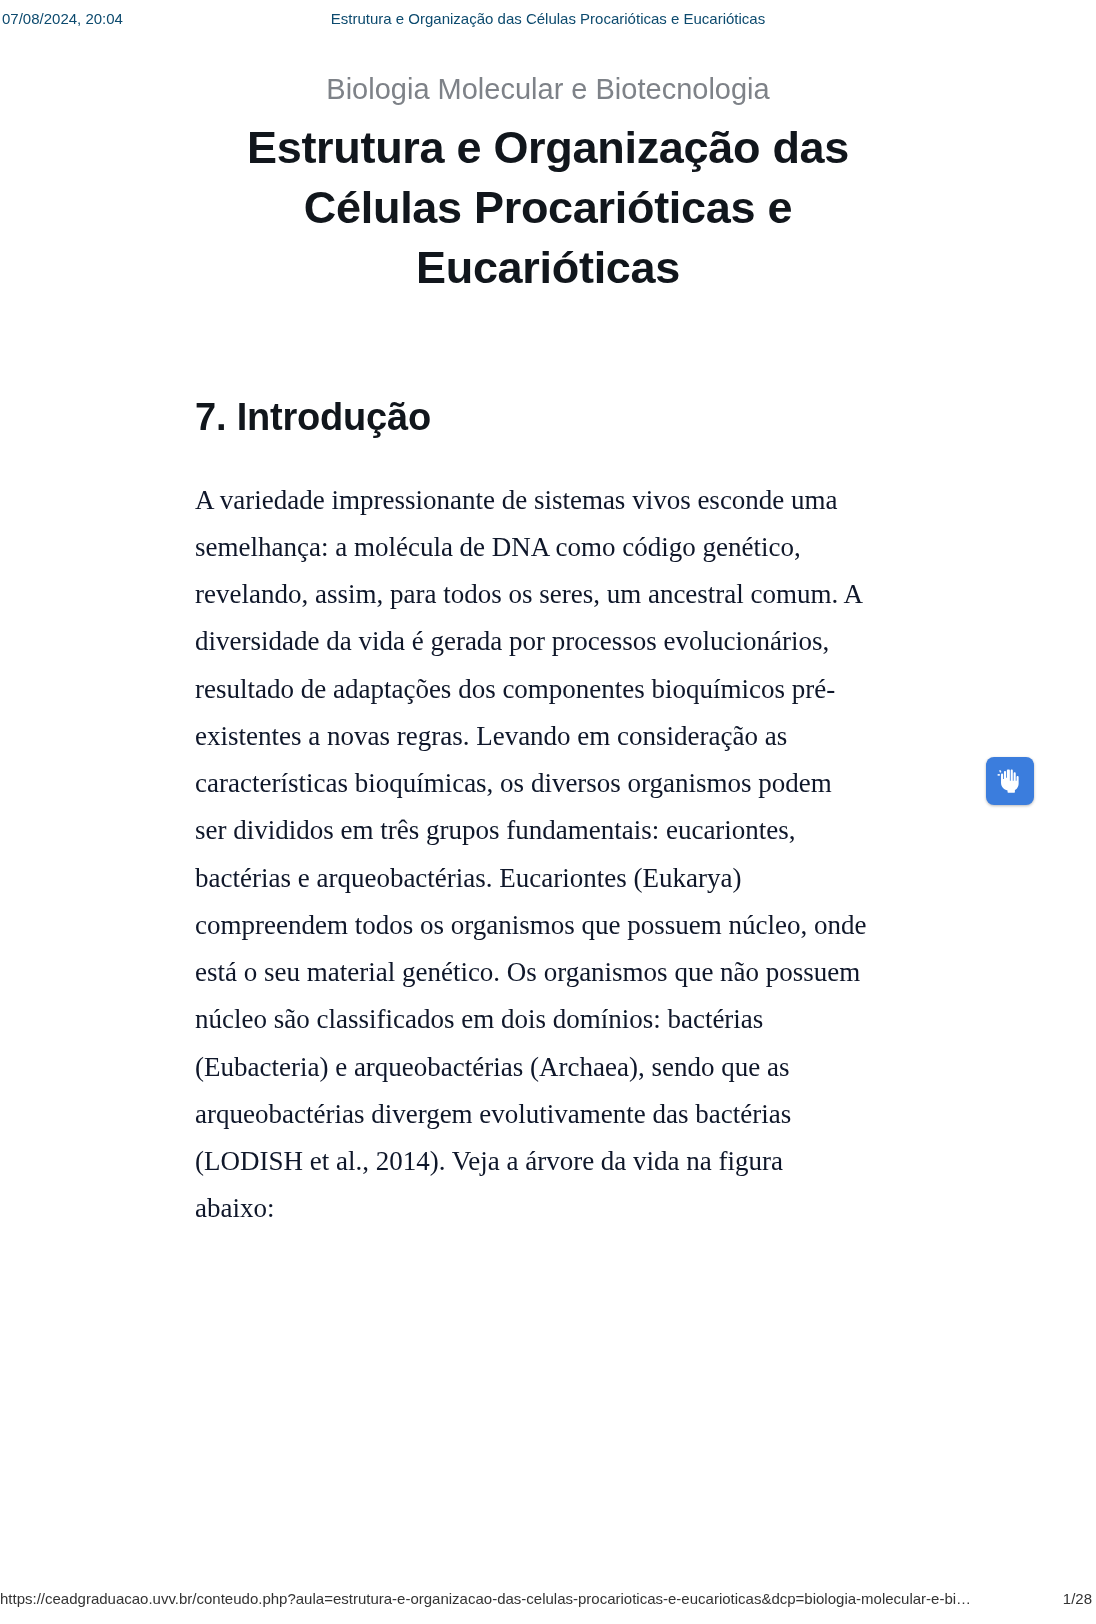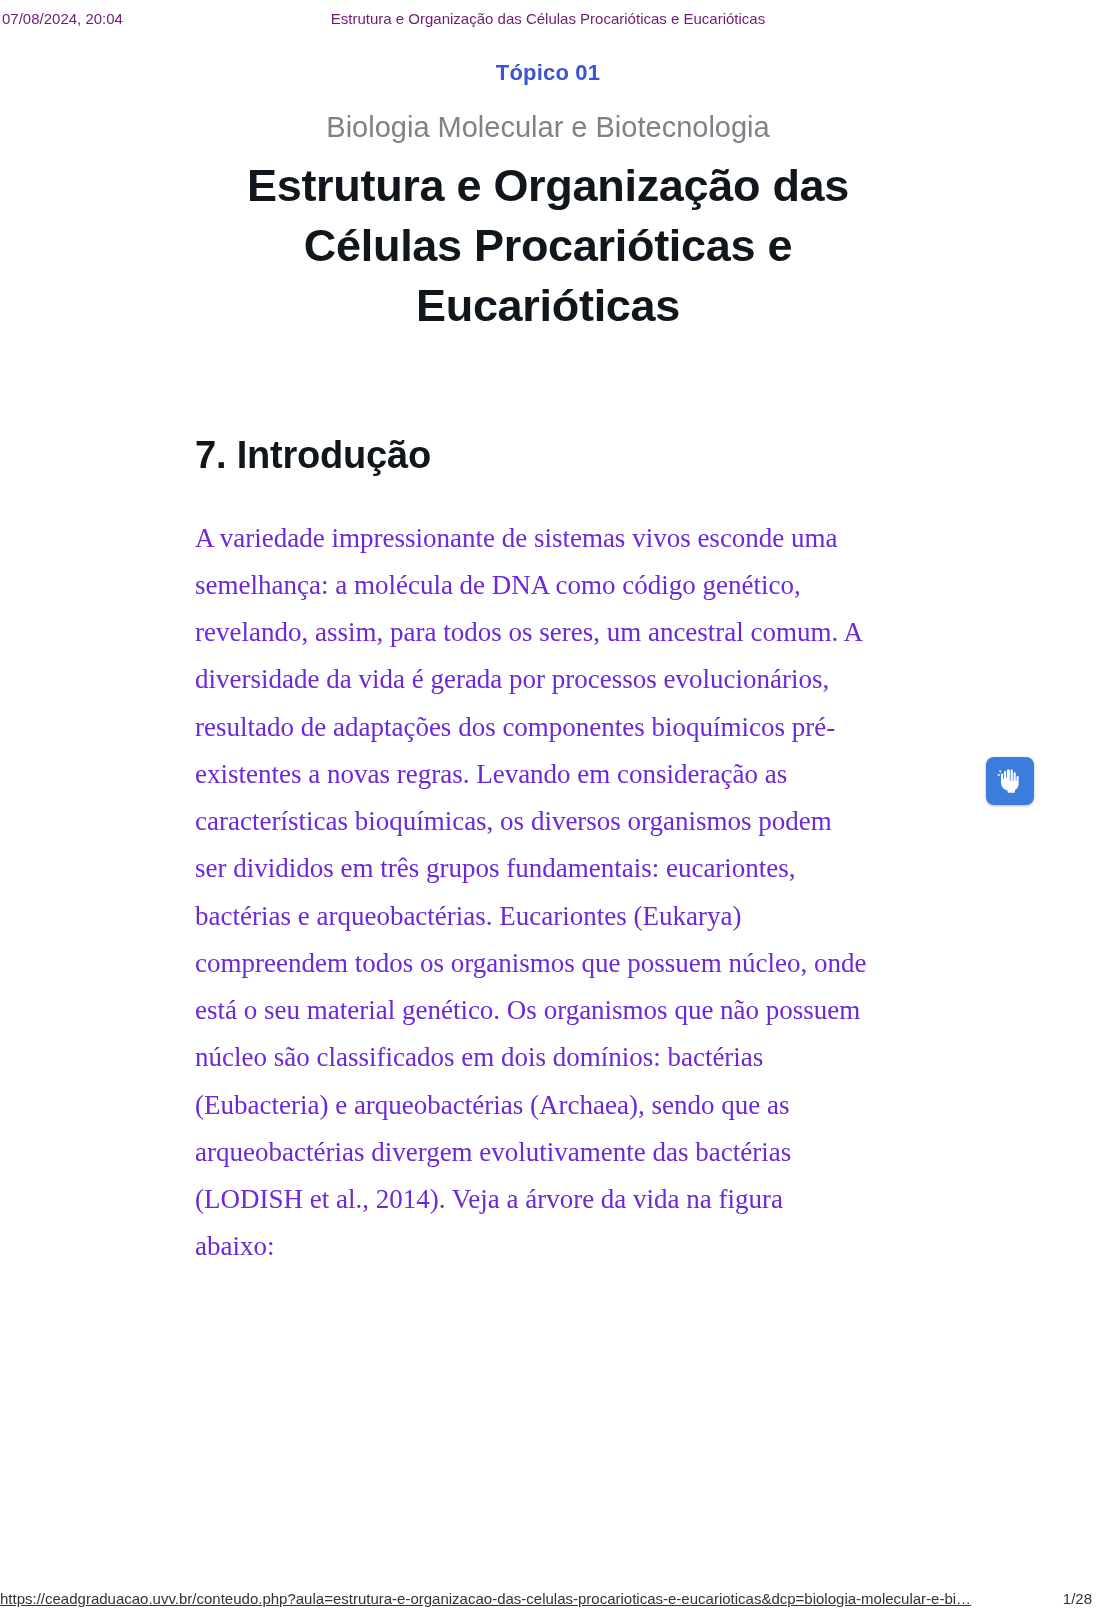--- a/index.html
+++ b/index.html
@@ -17,21 +17,21 @@
   }
 
   
   .print-header {
     position: absolute;
     top: 10px;
     left: 0;
     width: 1096px;
     height: 20px;
     font-size: 15px;
-    color: #701a75;
+    color: #0c4a6e;
   }
   .print-header .ph-date {
     position: absolute;
     left: 2px;
     top: 0;
     white-space: nowrap;
   }
   .print-header .ph-title {
     position: absolute;
     left: 0;
@@ -49,21 +49,20 @@
     width: 1096px;
     height: 20px;
     font-size: 15px;
     color: #333;
   }
   .print-footer .pf-url {
     position: absolute;
     left: 0px;
     top: 0;
     white-space: nowrap;
-    text-decoration: underline;
   }
   .print-footer .pf-page {
     position: absolute;
     right: 4px;
     top: 0;
     white-space: nowrap;
   }
 
   
   .content {
@@ -106,21 +105,21 @@
     font-size: 38px;
     font-weight: 700;
     margin: 98px 0 0 195px;
     letter-spacing: -0.2px;
   }
 
   .body-text {
     font-family: "Liberation Serif", serif;
     font-size: 27px;
     line-height: 1.75;
-    color: #6d28d9;
+    color: #0f172a;
     width: 672px;
     margin: 38px 0 0 195px;
     text-align: left;
   }
 
   
   .access-btn {
     position: absolute;
     top: 757px;
     left: 986px;
@@ -139,21 +138,20 @@
 </head>
 <body>
 
 <div class="print-header">
   <span class="ph-date">07/08/2024, 20:04</span>
   <span class="ph-title">Estrutura e Organização das Células Procarióticas e Eucarióticas</span>
 </div>
 
 <div class="content">
 
-  <div class="topico">Tópico 01</div>
 
   <div class="subtitle">Biologia Molecular e Biotecnologia</div>
 
   <h1 class="doc-title">Estrutura e Organização das Células Procarióticas e Eucarióticas</h1>
 
   <h2 class="section-heading">7. Introdução</h2>
 
   <p class="body-text">A variedade impressionante de sistemas vivos esconde uma semelhança: a molécula de DNA como código genético, revelando, assim, para todos os seres, um ancestral comum. A diversidade da vida é gerada por processos evolucionários, resultado de adaptações dos componentes bioquímicos pré-existentes a novas regras. Levando em consideração as características bioquímicas, os diversos organismos podem ser divididos em três grupos fundamentais: eucariontes, bactérias e arqueobactérias. Eucariontes (Eukarya) compreendem todos os organismos que possuem núcleo, onde está o seu material genético. Os organismos que não possuem núcleo são classificados em dois domínios: bactérias (Eubacteria) e arqueobactérias (Archaea), sendo que as arqueobactérias divergem evolutivamente das bactérias (LODISH et al., 2014). Veja a árvore da vida na figura abaixo:</p>
 
 </div>

